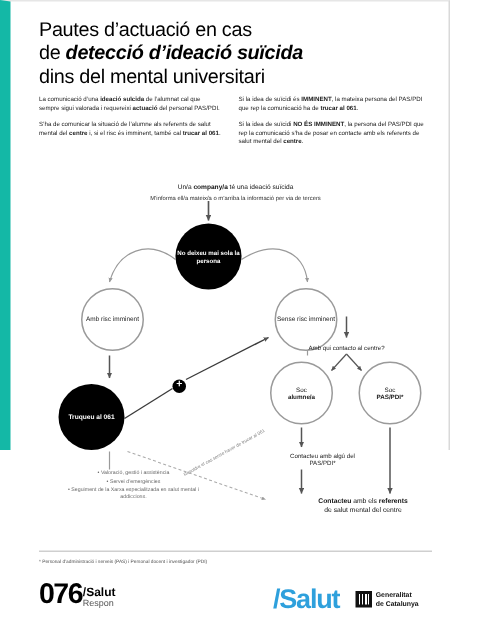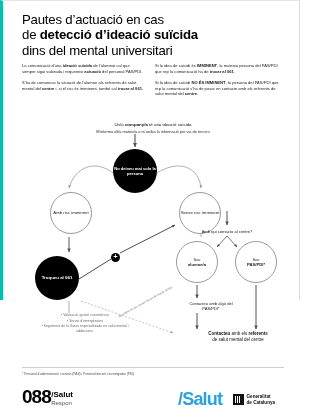--- a/index.html
+++ b/index.html
@@ -5,33 +5,33 @@
   html,body{margin:0;padding:0;}
   body{
     width:300px;height:420px;overflow:hidden;
     background:#ffffff;
     font-family:"Liberation Sans",sans-serif;
     color:#111;
   }
   .page{
     position:relative;width:300px;height:300px;
     box-sizing:border-box;
-    border-left:3px solid #14b8a6;
+    border-left:7px solid #14b8a6;
     border-right:1px solid #d9d9d9;
     border-top:1px solid #e6e6e6;
     background:#fff;
   }
 
   
   .title{
     position:absolute;left:19px;top:11px;width:262px;
     font-size:13.2px;line-height:15.4px;letter-spacing:-0.2px;
     font-weight:400;color:#000;
   }
-  .title b{font-weight:700;}
+  .title b{font-weight:700;font-style:italic;}
 
   
   .intro-col{
     position:absolute;top:62px;
     font-size:4.1px;line-height:5.6px;color:#1a1a1a;
   }
   .intro-left{left:19px;width:122px;}
   .intro-right{left:152px;width:128px;}
   .intro-col p{margin:0 0 6px 0;}
   .intro-col b{font-weight:700;}
@@ -198,21 +198,21 @@
       <span>de salut mental del centre</span>
     </div>
 
     <div class="diag-text">Resoldre el cas sense haver de trucar al 061</div>
   </div>
 
   <div class="foot-rule"></div>
   <div class="footnote">* Personal d’administració i serveis (PAS) i Personal docent i investigador (PDI)</div>
 
   <div class="logo061">
-    <span class="num">088</span>
+    <span class="num">076</span>
     <span class="sl">
       <span class="a">/Salut</span>
       <span class="b">Respon</span>
     </span>
   </div>
 
   <div class="salut-blue">/Salut</div>
 
   <div class="gencat">
     <span class="mark"></span>

